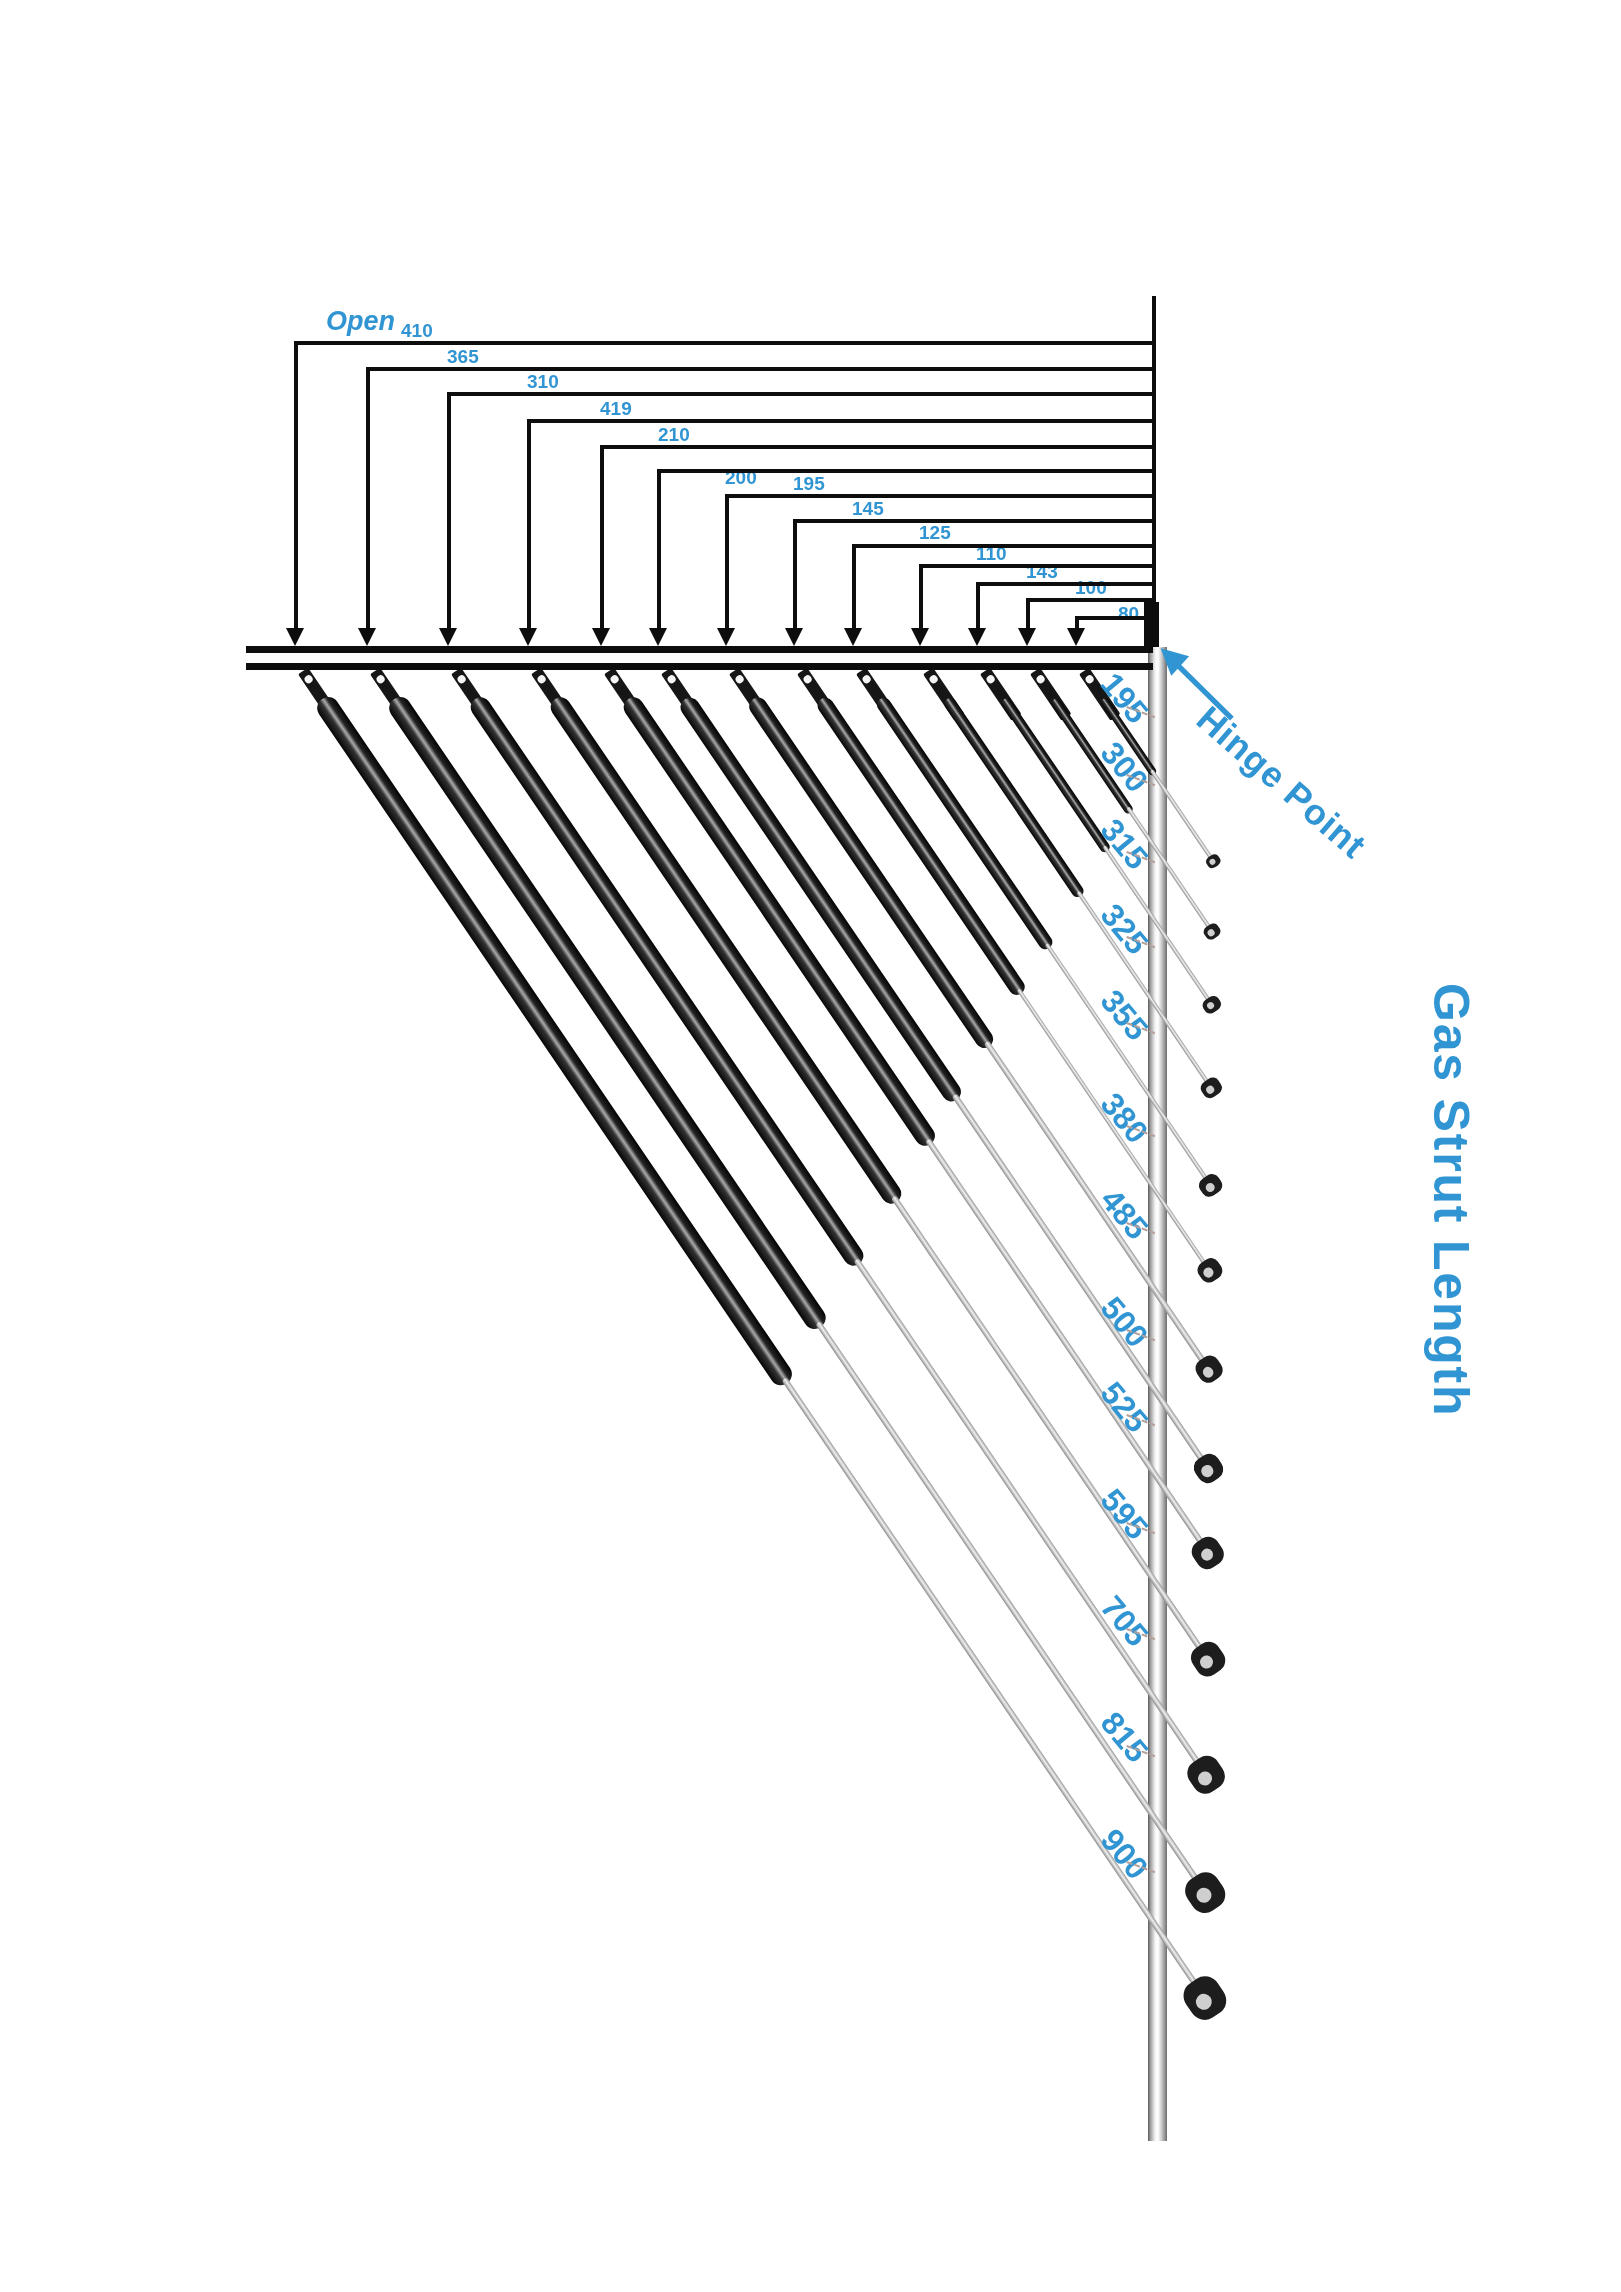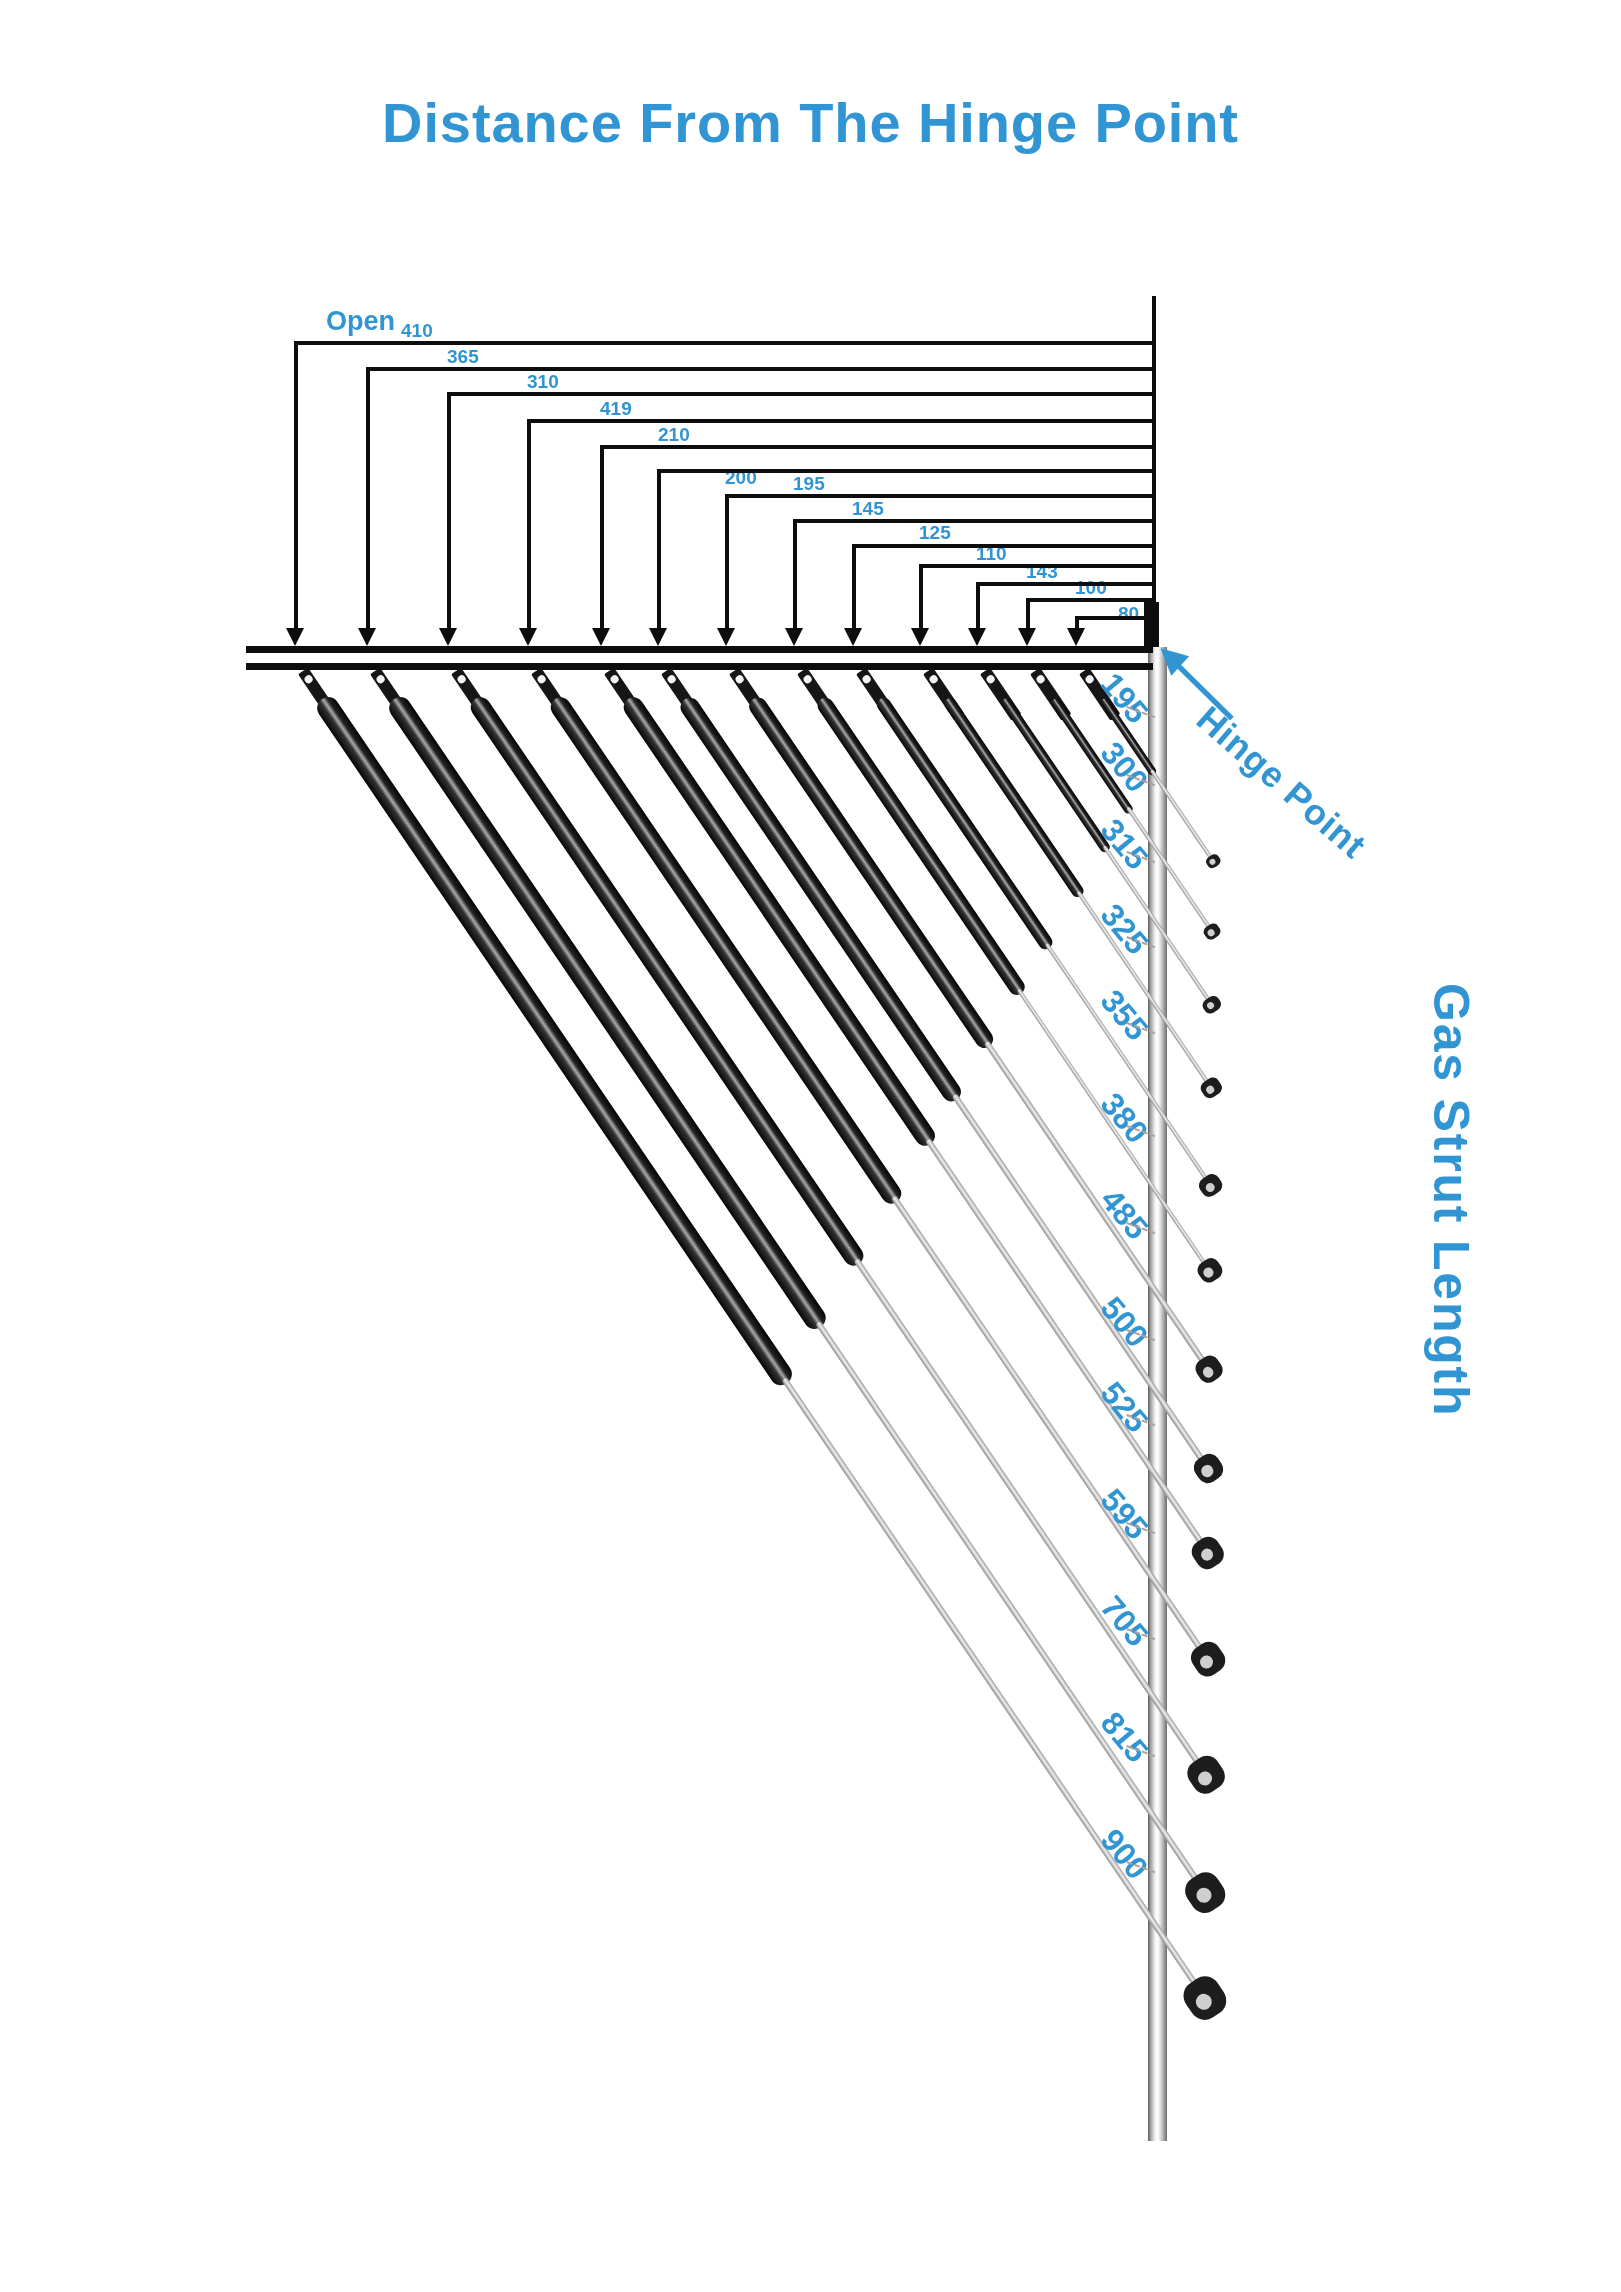--- a/index.html
+++ b/index.html
@@ -58,29 +58,28 @@
     position:absolute;
     background:linear-gradient(to right,#585858 0%,#9a9a9a 12%,#f5f5f5 38%,#ffffff 52%,#d0d0d0 70%,#6e6e6e 100%);
   }
   #hinge-point-label{
     font-size:36px;transform:rotate(41deg);transform-origin:0 0;letter-spacing:0.9px;
   }
   #gas-strut-length-label{
     font-size:50px;letter-spacing:1.8px;
     transform:rotate(90deg);transform-origin:0 0;
   }
-  #open-label{font-size:27px;}
+  #open-label{font-size:27px;font-style:italic;}
   .barline{position:absolute;background:var(--line);height:7.2px;}
   #thick-stub{position:absolute;background:var(--line);}
 </style>
 </head>
 <body>
 
 <div id="canvas">
-  <div id="title" class="ttl">Distance From The Hinge Point</div>
 
   <div id="open-label" class="lbl" style="left:326px;top:308px;">Open</div>
 
   <div id="brackets">
       <div class="hline" style="left: 296px; top: 341px; width: 858px; position: absolute; z-index: 3;"></div>
       <div class="vline" style="left: 294px; top: 341px; height: 287px; position: absolute; z-index: 3;"></div>
       <div class="arrowhead" style="left: 286px; top: 628px; z-index: 3;"></div>
       <div class="lbl distlbl" style="left: 401px; top: 321px;">410</div>
       <div class="hline" style="left: 368px; top: 367px; width: 785px; position: absolute; z-index: 3;"></div>
       <div class="vline" style="left: 366px; top: 367px; height: 262px; position: absolute; z-index: 3;"></div>

